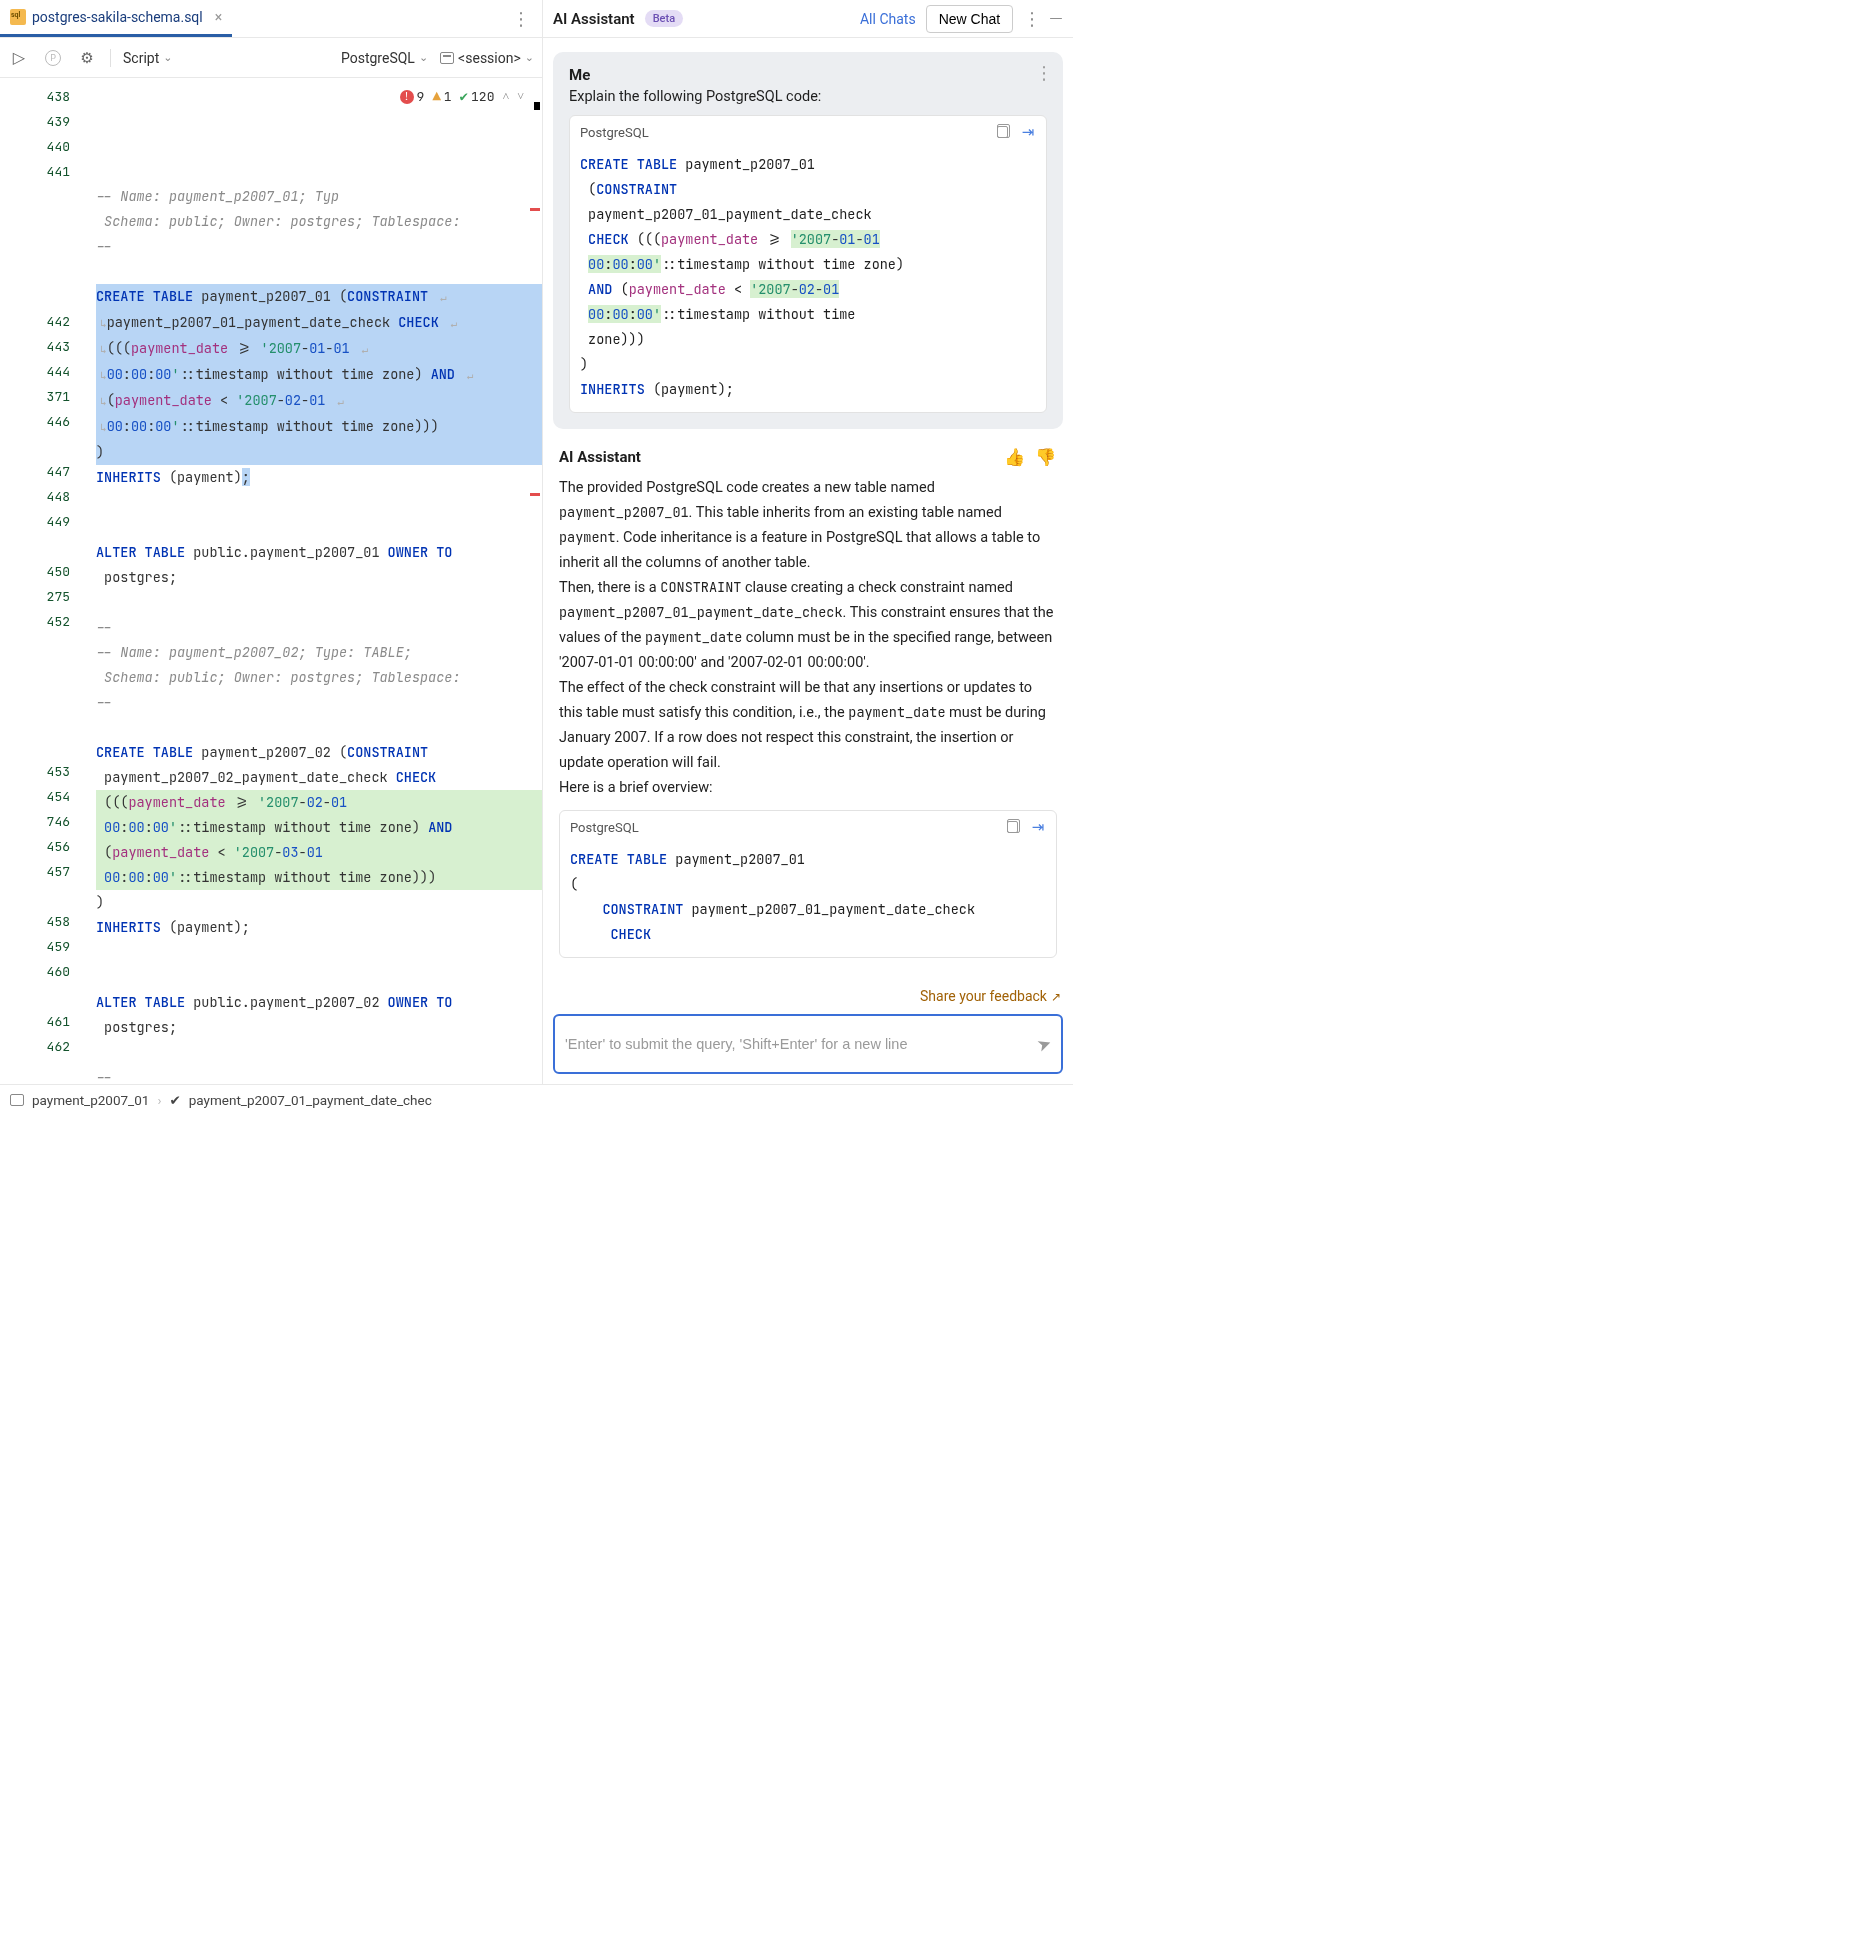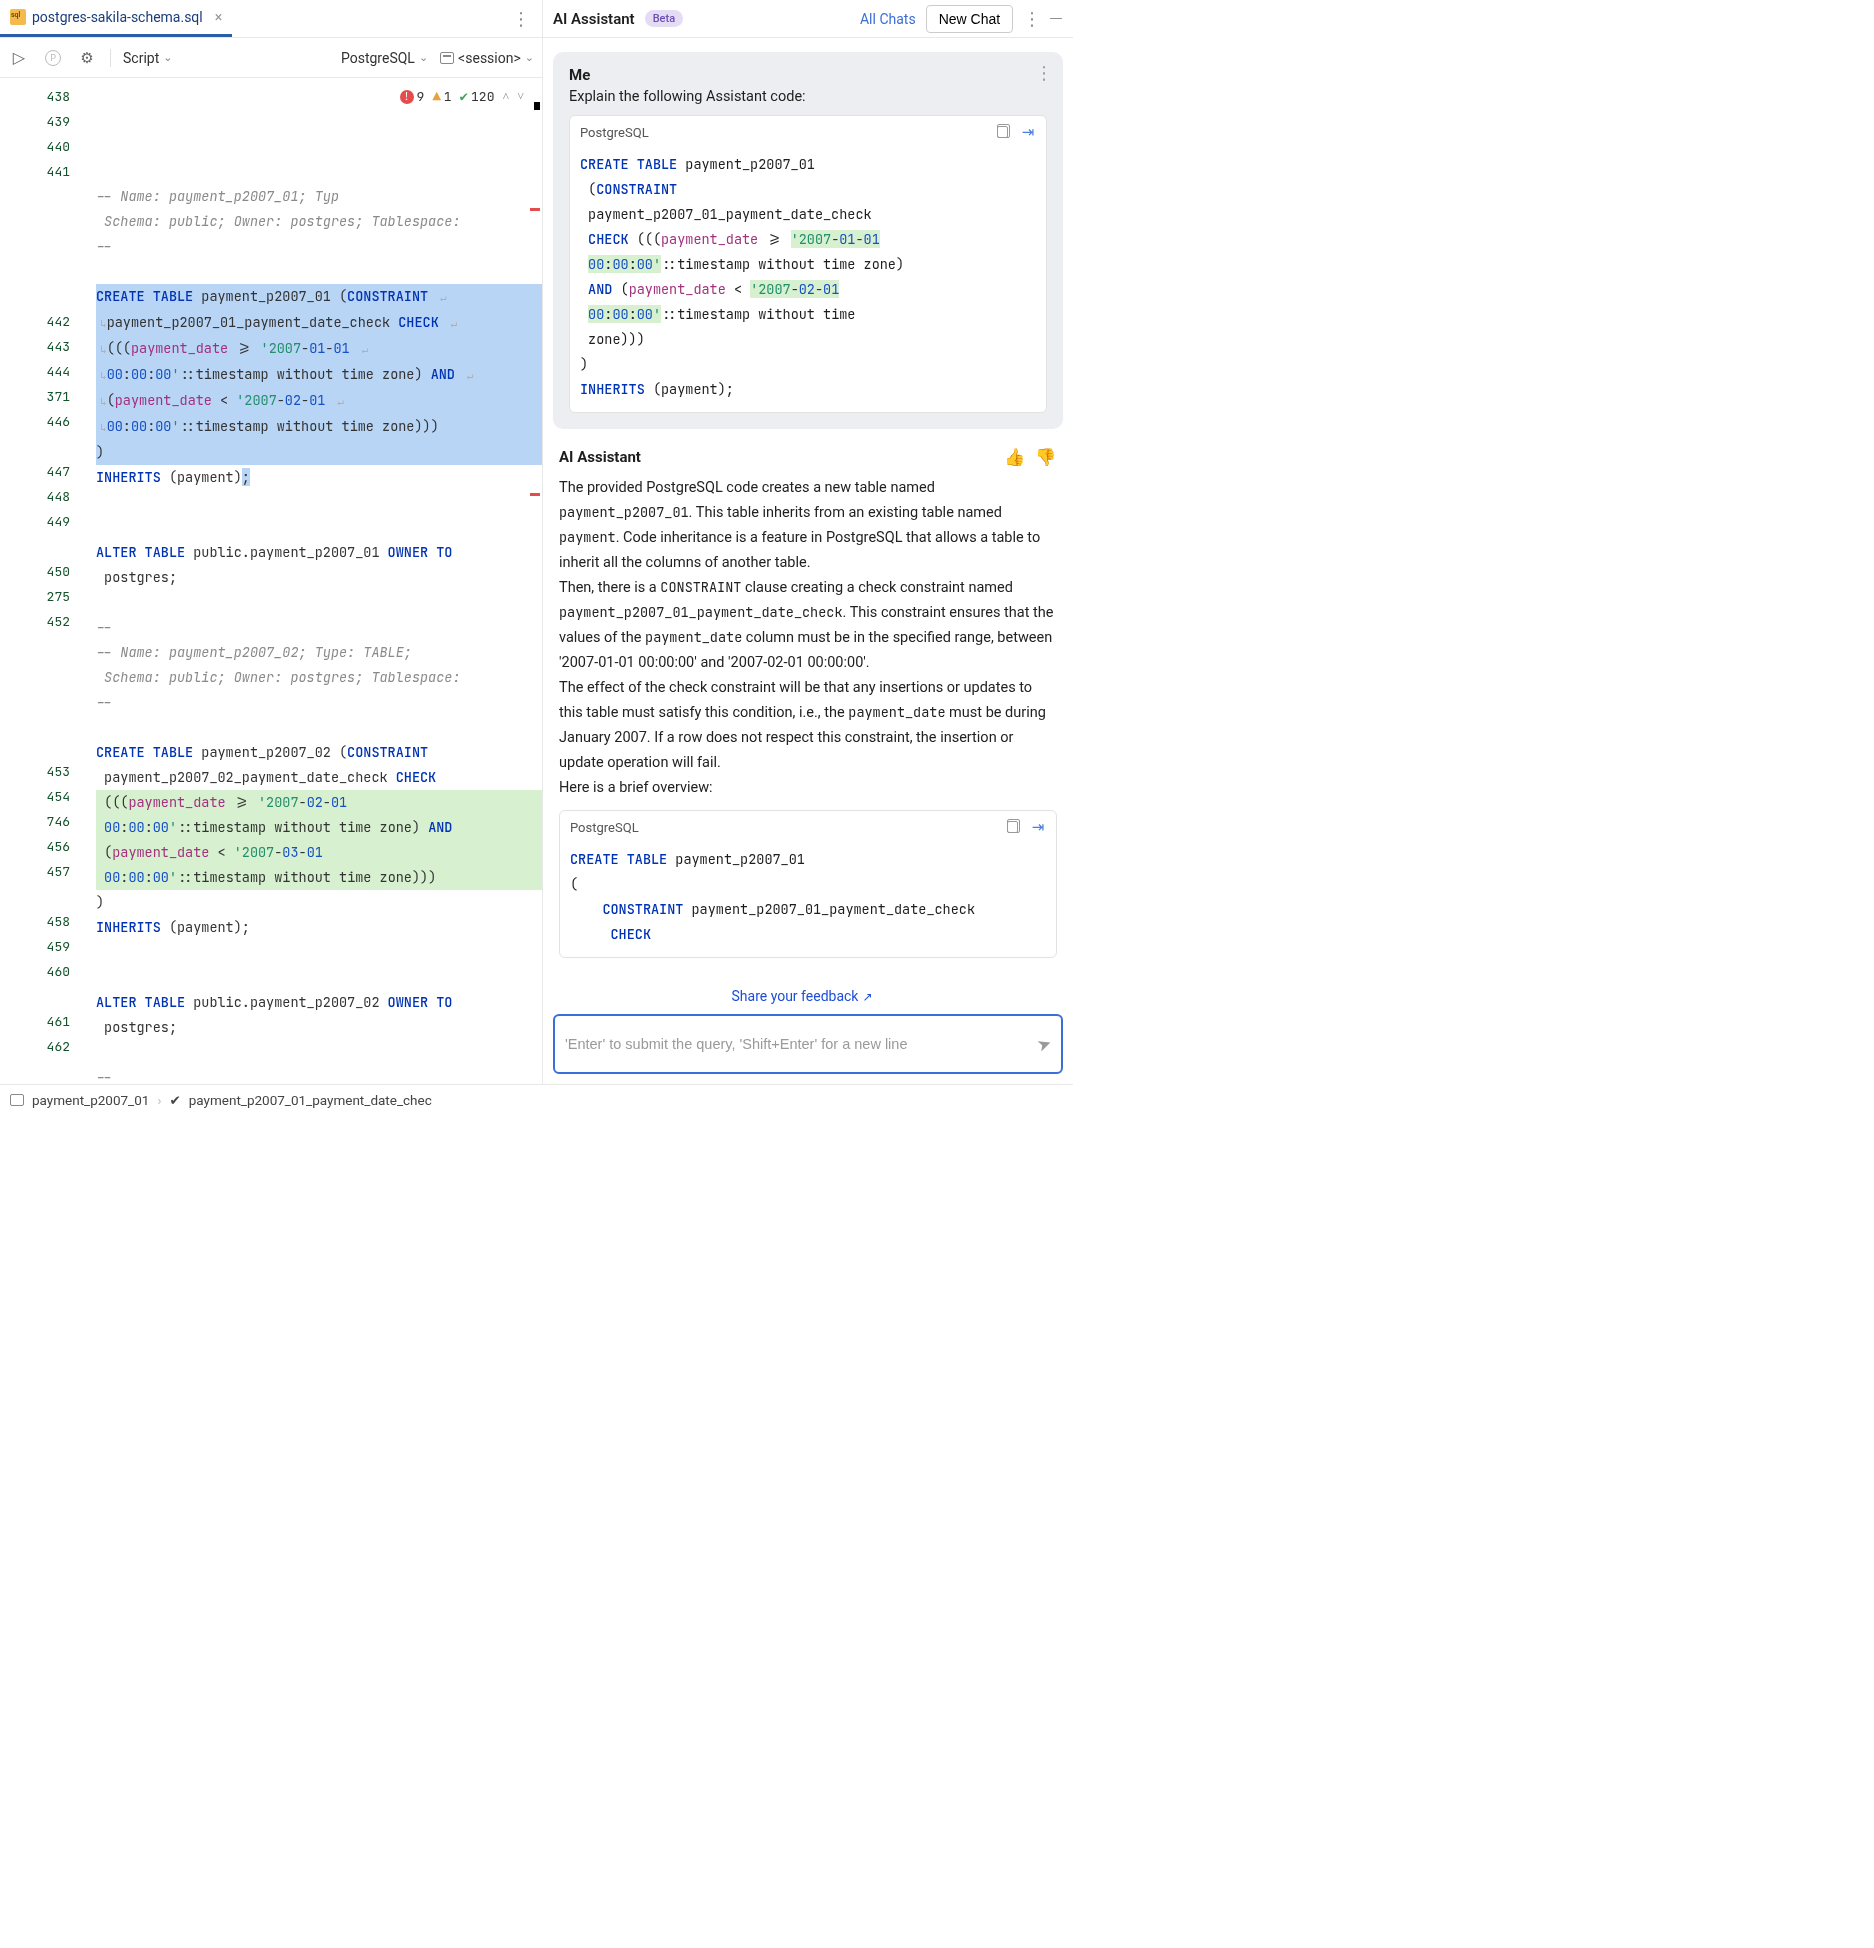--- a/index.html
+++ b/index.html
@@ -91,21 +91,21 @@
   .code-card-body { padding:4px 10px 10px 10px; font-family:"JetBrains Mono","Menlo",monospace; font-size:13.5px; line-height:25px; white-space:pre-wrap; word-break:break-word; }
 
   .assistant-block { padding:0 6px; }
   .assistant-head { display:flex; align-items:center; margin-bottom:8px; }
   .assistant-head .name { font-weight:700; font-size:15px; }
   .assistant-head .sp { flex:1; }
   .thumb { color:#888; font-size:17px; margin-left:10px; }
   .assistant-text { font-size:14.5px; line-height:25px; color:#222; margin-bottom:10px; }
   .assistant-text .mono { font-family:"JetBrains Mono","Menlo",monospace; font-size:13.5px; }
 
-  .feedback-row { text-align:center; padding:6px 12px 6px 0; font-size:14px; color:#1d4ed8; }
+  .feedback-row { text-align:right; padding:6px 12px 6px 0; font-size:14px; color:#a16207; }
   .feedback-row .ext { font-size:12px; margin-left:4px; }
 
   .ai-input { margin:4px 10px 10px 10px; border:2px solid #3a6fd8; border-radius:6px; display:flex; align-items:center; padding:18px 10px; }
   .ai-input input { flex:1; border:none; outline:none; font-size:14.5px; color:#333; }
   .ai-input input::placeholder { color:#9a9a9a; }
   .send-ic { color:#9a9a9a; font-size:17px; transform:rotate(-20deg); }
 
   
   .breadcrumb { height:30px; border-top:1px solid #e8e8e8; display:flex; align-items:center; padding:0 10px; font-size:13.5px; color:#444; gap:8px; }
   .bc-ic { width:14px; height:12px; border:1px solid #888; display:inline-block; border-radius:2px; }
@@ -222,21 +222,21 @@
         <span class="all-chats">All Chats</span>
         <button class="new-chat-btn">New Chat</button>
         <span class="dots-icon">⋮</span>
         <span class="minus-icon">—</span>
       </div>
 
       <div class="ai-body">
         <div class="bubble-me">
           <span class="dots dots-icon">⋮</span>
           <div class="who">Me</div>
-          <div class="prompt">Explain the following Assistant code:</div>
+          <div class="prompt">Explain the following PostgreSQL code:</div>
           <div class="code-card">
             <div class="code-card-head">
               <span>PostgreSQL</span>
               <span class="sp"></span>
               <span class="cc-icon">
                   <span class="copy-ic"></span>
                 </span>
               <span class="cc-icon insert-ic">⇥</span>
             </div>
             <div class="code-card-body" id="me-code"><span class="kw">CREATE TABLE</span> payment_p2007_01

